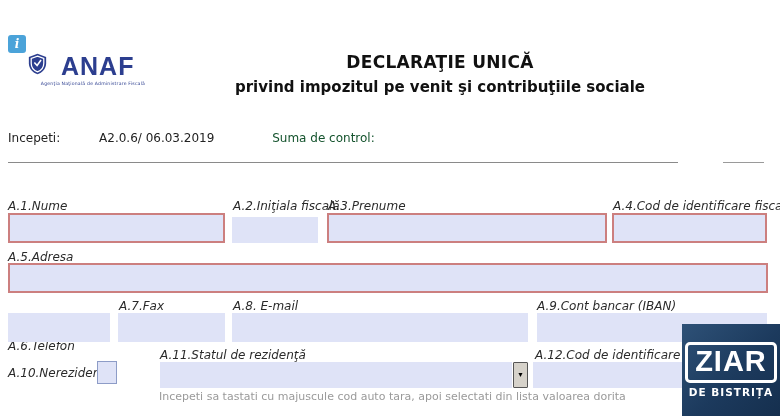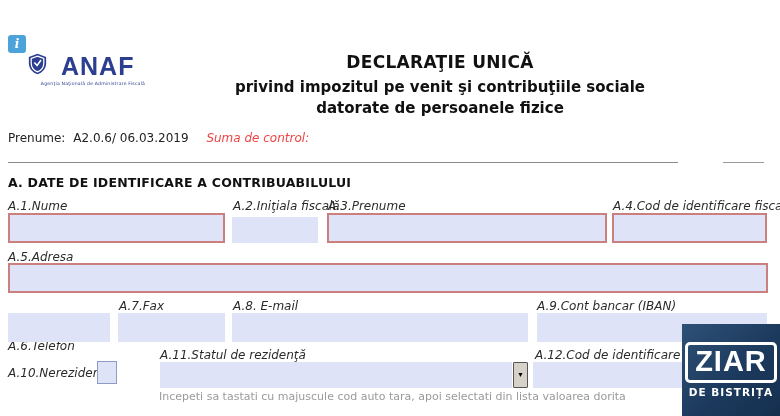--- a/index.html
+++ b/index.html
@@ -23,22 +23,22 @@
   .logo-text { color:#2c3e8f; font-weight:bold; font-size:25px; letter-spacing:1px; line-height:1; font-family:"Liberation Sans",sans-serif; }
   .logo-sub { color:#2c3e8f; font-size:4.6px; text-align:center; margin-top:2px; letter-spacing:.2px; white-space:nowrap; }
 
   .title-block { left:230px; top:52px; width:420px; text-align:center; color:#111; }
   .title-l1 { font-size:17px; font-weight:bold; letter-spacing:.3px; }
   .title-l2 { font-size:15px; font-weight:bold; margin-top:6px;text-align:center; }
   .title-l3 { font-size:15px; font-weight:bold; margin-top:3px; }
 
   .version-row { left:8px; top:131px; font-size:12px; color:#222; white-space:nowrap; }
   .version-row .lbl { margin-right:4px; }
-  .version-row .val { margin-right:14px; }
-  .muted-italic { font-style:italic; color:#ef4444; }
+  .version-row .val { margin-right:14px;margin-left:31px; }
+  .muted-italic { color:#14532d;margin-left:40px; }
 
   .rule-main { left:8px; top:162px; width:670px; height:1px; background:#8a8a8a; }
   .rule-short { left:723px; top:162px; width:41px; height:1px; background:#9a9a9a; }
 
   .section-head { left:8px; top:175px; font-size:12.5px; font-weight:bold; color:#111; letter-spacing:.2px; }
 
   .flabel { font-style:italic; font-size:12px; color:#2b2b2b; white-space:nowrap; }
 
   .fld {
     background:#dfe3f7; border:none; outline:none; font-size:12px; color:#222;
@@ -87,33 +87,31 @@
         </svg>
       </span>
       <span class="logo-text">ANAF</span>
     </div>
     <div class="logo-sub">Agenţia Naţională de Administrare Fiscală</div>
   </div>
 
   <div class="abs title-block">
     <div class="title-l1">DECLARAŢIE UNICĂ</div>
     <div class="title-l2">privind impozitul pe venit şi contribuţiile sociale</div>
-    <div class="title-l3">datorate de persoanele fizice</div>
   </div>
 
   <div class="abs version-row">
-    <span class="lbl">Prenume:</span>
+    <span class="lbl">Incepeti:</span>
     <span class="val">A2.0.6/ 06.03.2019</span>
     <span class="muted-italic">Suma de control:</span>
   </div>
 
   <div class="abs rule-main"></div>
   <div class="abs rule-short"></div>
 
-  <div class="abs section-head">A. DATE DE IDENTIFICARE A CONTRIBUABILULUI</div>
 
   <div class="abs flabel" style="left:8px; top:199px;">A.1.Nume</div>
   <div class="abs flabel" style="left:233px; top:199px;">A.2.Iniţiala fiscală</div>
   <div class="abs flabel" style="left:328px; top:199px;">A.3.Prenume</div>
   <div class="abs flabel" style="left:613px; top:199px;">A.4.Cod de identificare fiscală</div>
 
   <input class="abs fld red" style="left: 8px; top: 213px; width: 217px; height: 30px;" value="">
   <input class="abs fld" style="left: 232px; top: 217px; width: 86px; height: 26px;" value="">
   <input class="abs fld red" style="left: 327px; top: 213px; width: 280px; height: 30px;" value="">
   <input class="abs fld red" style="left: 612px; top: 213px; width: 155px; height: 30px;" value="">

